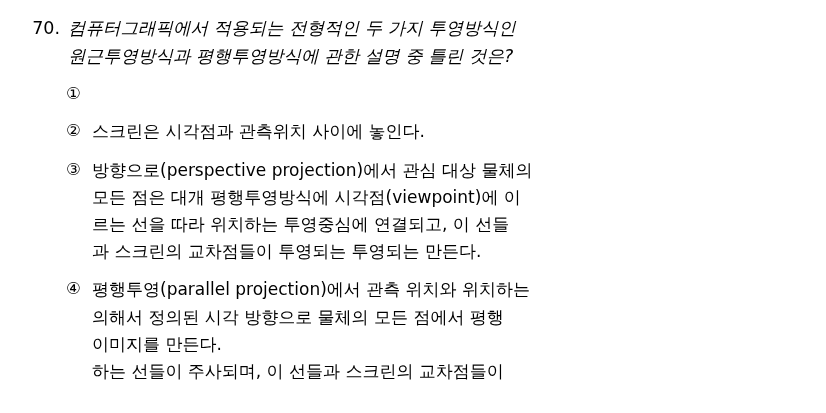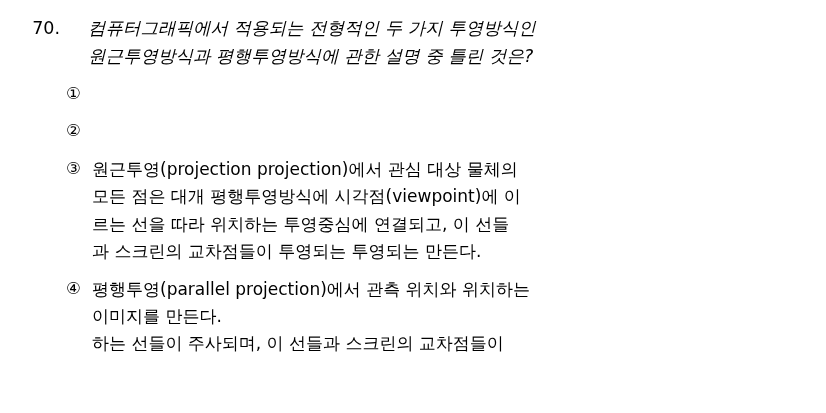--- a/index.html
+++ b/index.html
@@ -19,21 +19,20 @@
     width: 826px;
     height: 413px;
     box-sizing: border-box;
     padding: 14px 20px 0 20px;
   }
   .question {
     display: flex;
     align-items: flex-start;
     font-size: 17.5px;
     line-height: 1.62;
-    gap: 20px;
   }
   .q-number {
     flex: 0 0 auto;
     width: 40px;
     text-align: right;
     padding-right: 8px;
     white-space: nowrap;
   }
   .q-text {
     flex: 1 1 auto;
@@ -85,35 +84,39 @@
   </div>
 
   <div class="choices">
 
     <div class="choice">
       <div class="choice-marker">①</div>
     </div>
 
     <div class="choice">
       <div class="choice-marker">②</div>
+      <div class="choice-text">
+        <span class="ln">스크린은 시각점과 관측위치 사이에 놓인다.</span>
+      </div>
     </div>
 
     <div class="choice">
       <div class="choice-marker">③</div>
       <div class="choice-text">
-        <span class="ln">원근투영(projection projection)에서 관심 대상 물체의</span>
+        <span class="ln">방향으로(perspective projection)에서 관심 대상 물체의</span>
         <span class="ln">모든 점은 대개 평행투영방식에 시각점(viewpoint)에 이</span>
         <span class="ln">르는 선을 따라 위치하는 투영중심에 연결되고, 이 선들</span>
         <span class="ln">과 스크린의 교차점들이 투영되는 투영되는 만든다.</span>
       </div>
     </div>
 
     <div class="choice">
       <div class="choice-marker">④</div>
       <div class="choice-text">
         <span class="ln">평행투영(parallel projection)에서 관측 위치와 위치하는</span>
+        <span class="ln">의해서 정의된 시각 방향으로 물체의 모든 점에서 평행</span>
         <span class="ln">이미지를 만든다.</span>
         <span class="ln">하는 선들이 주사되며, 이 선들과 스크린의 교차점들이</span>
       </div>
     </div>
 
   </div>
 </div>
 
 </body></html>

